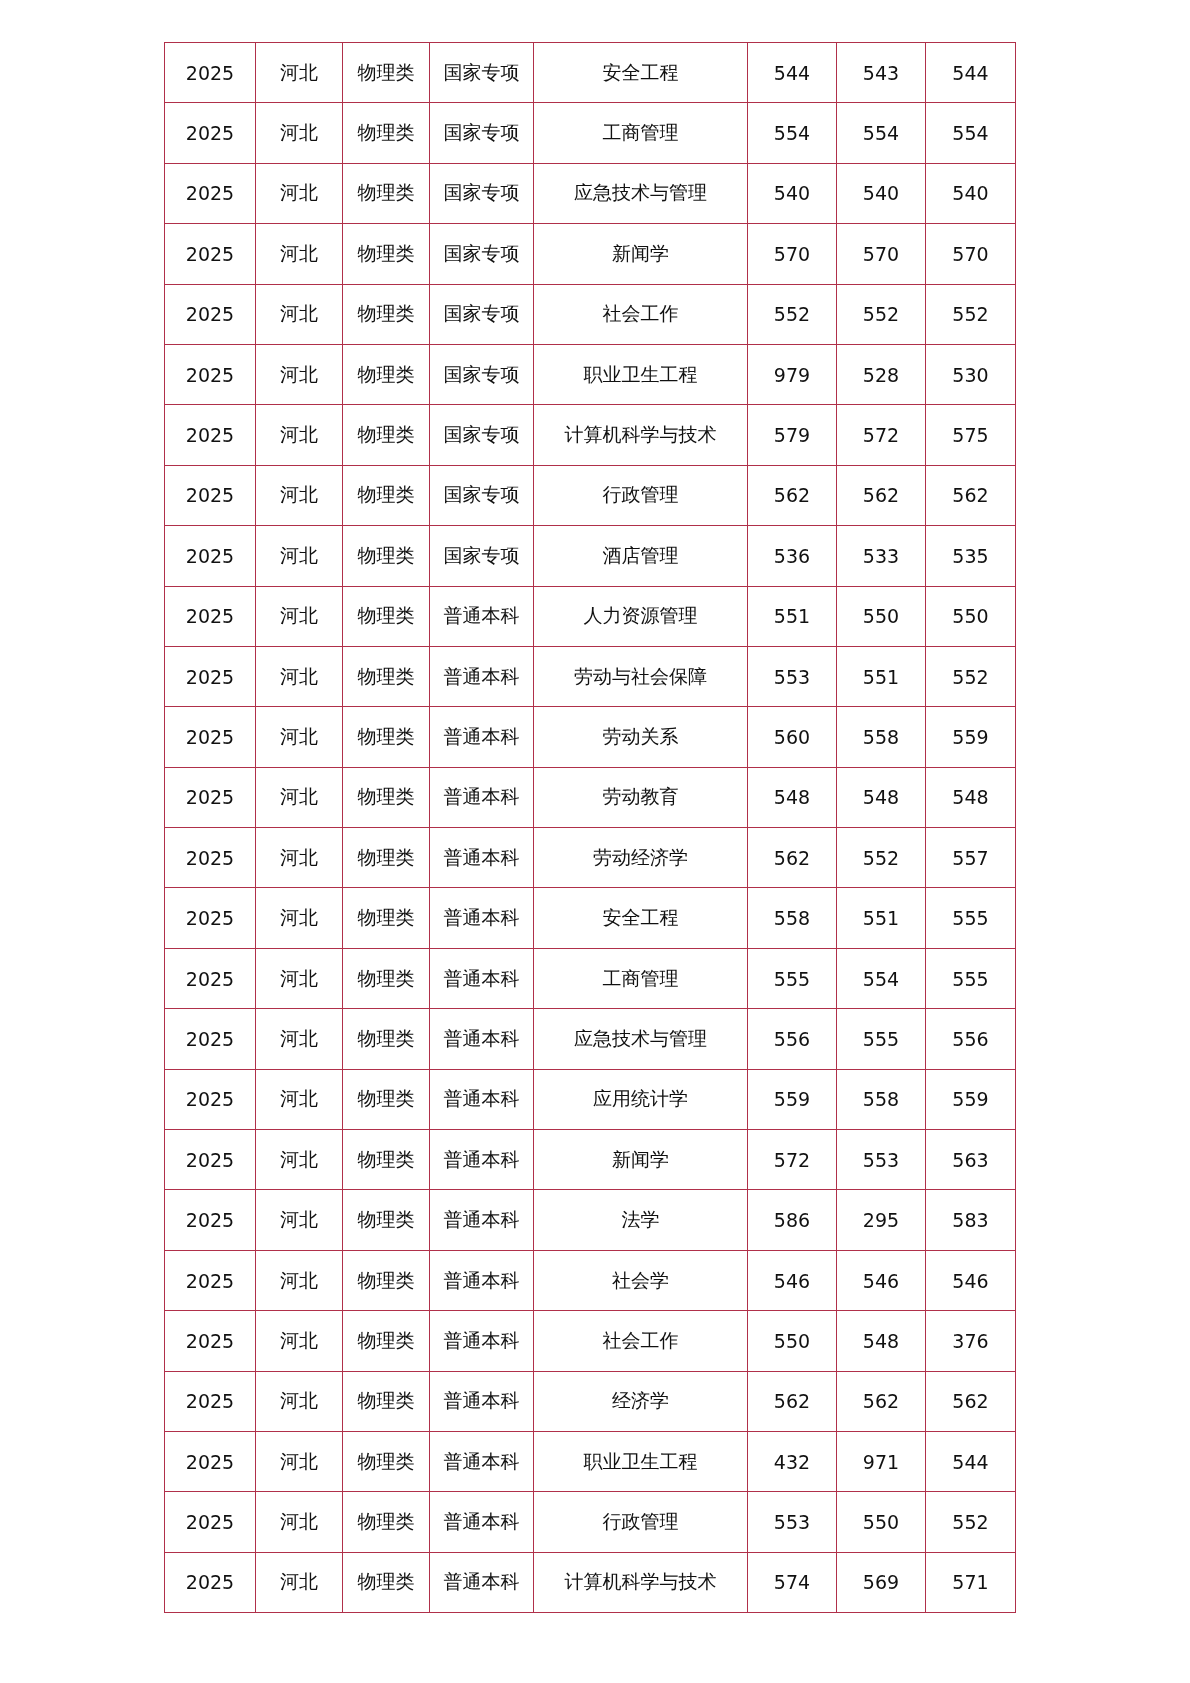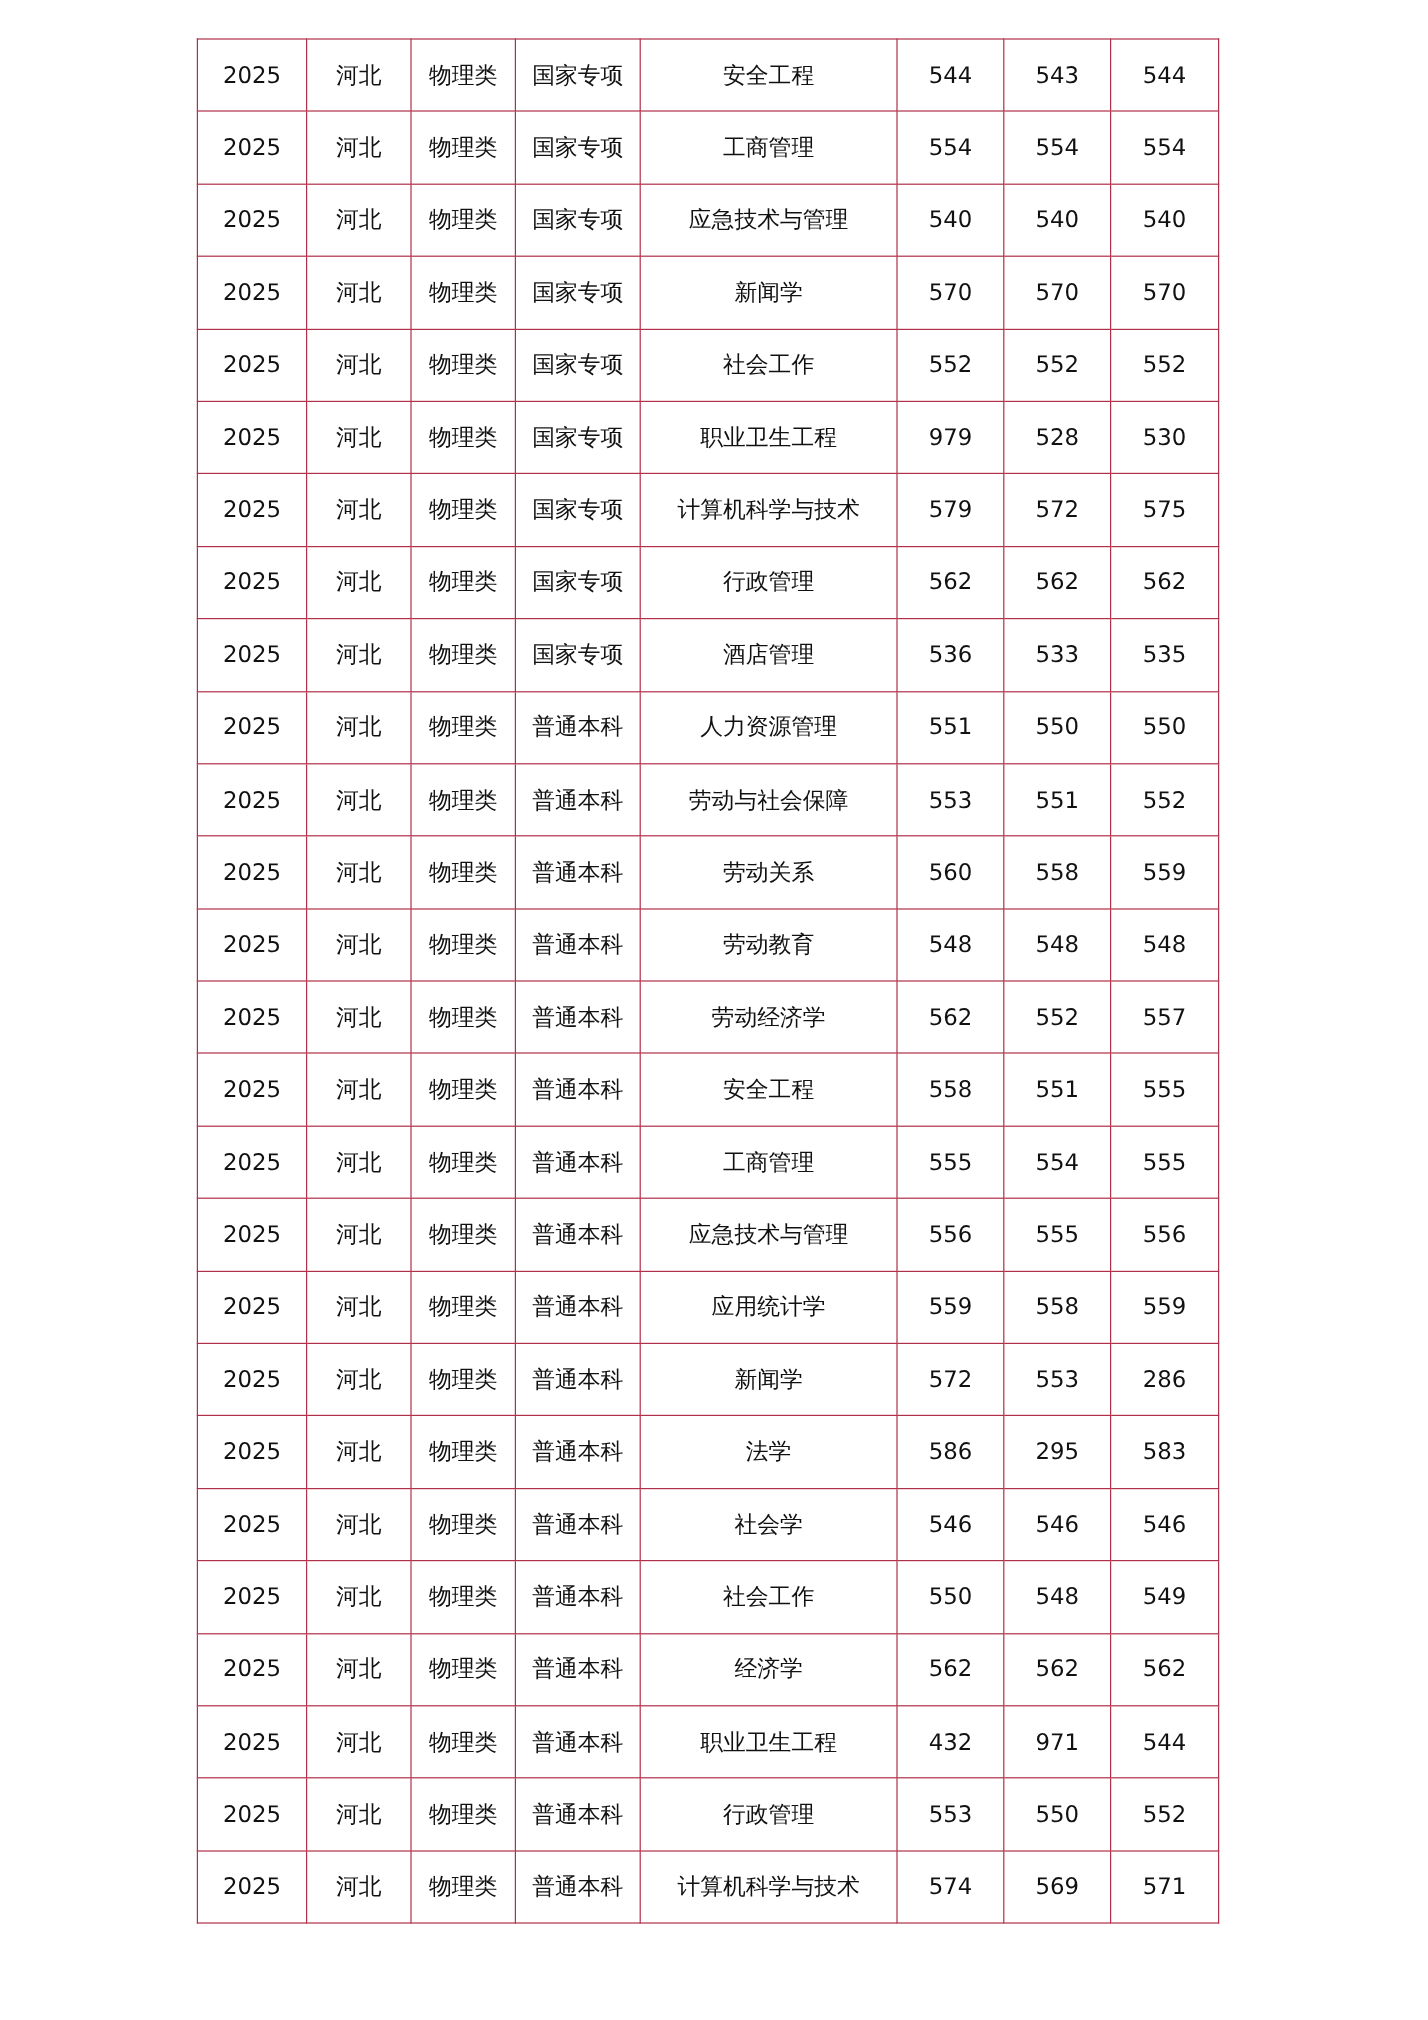--- a/index.html
+++ b/index.html
@@ -10,21 +10,21 @@
     body {
       width: 1190px;
       height: 1683px;
       position: relative;
       overflow: hidden;
       font-family: "DejaVu Sans", "Liberation Sans", sans-serif;
     }
     table.scores {
       position: absolute;
       left: 164px;
-      top: 32px;
+      top: 42px;
       border-collapse: collapse;
       table-layout: fixed;
       width: 851px;
     }
     table.scores td {
       border: 1.5px solid #b0304a;
       height: 59.4px;
       padding: 0;
       text-align: center;
       vertical-align: middle;
@@ -255,21 +255,21 @@
   </tr>
 
   <tr>
     <td>2025</td>
     <td>河北</td>
     <td>物理类</td>
     <td>普通本科</td>
     <td>新闻学</td>
     <td>572</td>
     <td>553</td>
-    <td>286</td>
+    <td>563</td>
   </tr>
 
   <tr>
     <td>2025</td>
     <td>河北</td>
     <td>物理类</td>
     <td>普通本科</td>
     <td>法学</td>
     <td>586</td>
     <td>295</td>
@@ -288,21 +288,21 @@
   </tr>
 
   <tr>
     <td>2025</td>
     <td>河北</td>
     <td>物理类</td>
     <td>普通本科</td>
     <td>社会工作</td>
     <td>550</td>
     <td>548</td>
-    <td>549</td>
+    <td>376</td>
   </tr>
 
   <tr>
     <td>2025</td>
     <td>河北</td>
     <td>物理类</td>
     <td>普通本科</td>
     <td>经济学</td>
     <td>562</td>
     <td>562</td>

